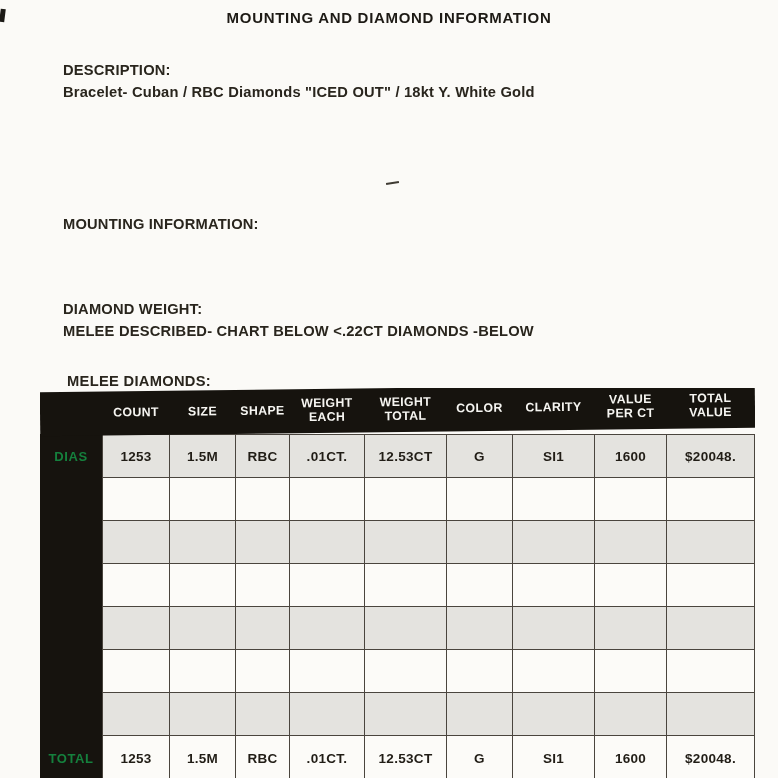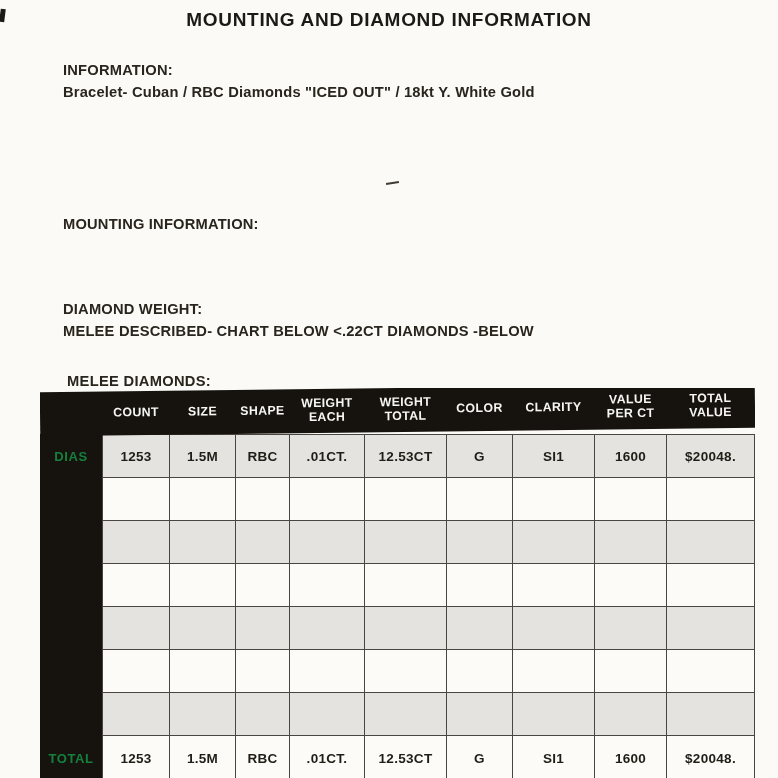--- a/index.html
+++ b/index.html
@@ -4,21 +4,21 @@
 <style>
   html,body{margin:0;padding:0;}
   .page{
     position:relative; width:778px; height:778px; overflow:hidden;
     background:#fbfaf7;
     font-family:"Liberation Sans", sans-serif; font-weight:700;
     color:#29251d;
   }
   .doc-title{
     position:absolute; top:9px; left:0; right:0;
-    text-align:center; font-size:19px; letter-spacing:0.7px; color:#1d1a15;
+    text-align:center; font-size:15px; letter-spacing:0.7px; color:#1d1a15;
   }
   .section{ position:absolute; left:63px; font-size:14.7px; line-height:22px; letter-spacing:0.2px; }
   .sec-desc{ top:59px; }
   .sec-value{ top:117px; }
   .sec-mount{ top:213px; }
   .sec-weight{ top:298px; }
   .pen-dash{
     position:absolute; left:386px; top:182px; width:13px; height:0;
     border-bottom:2.5px solid #3f3b33; transform:rotate(-9deg);
     box-shadow:-3px 2px 0 -1px #55514a;
@@ -64,21 +64,21 @@
 </head>
 <body>
 
 <div class="page">
 
   <div class="corner-mark"></div>
 
   <div class="doc-title">MOUNTING AND DIAMOND INFORMATION</div>
 
   <div class="section sec-desc">
-    <div>INFORMATION:</div>
+    <div>DESCRIPTION:</div>
     <div>Bracelet- Cuban / RBC Diamonds "ICED OUT" / 18kt Y. White Gold</div>
   </div>
 
 
   <div class="pen-dash"></div>
 
   <div class="section sec-mount">
     <div>MOUNTING INFORMATION:</div>
   </div>
 

